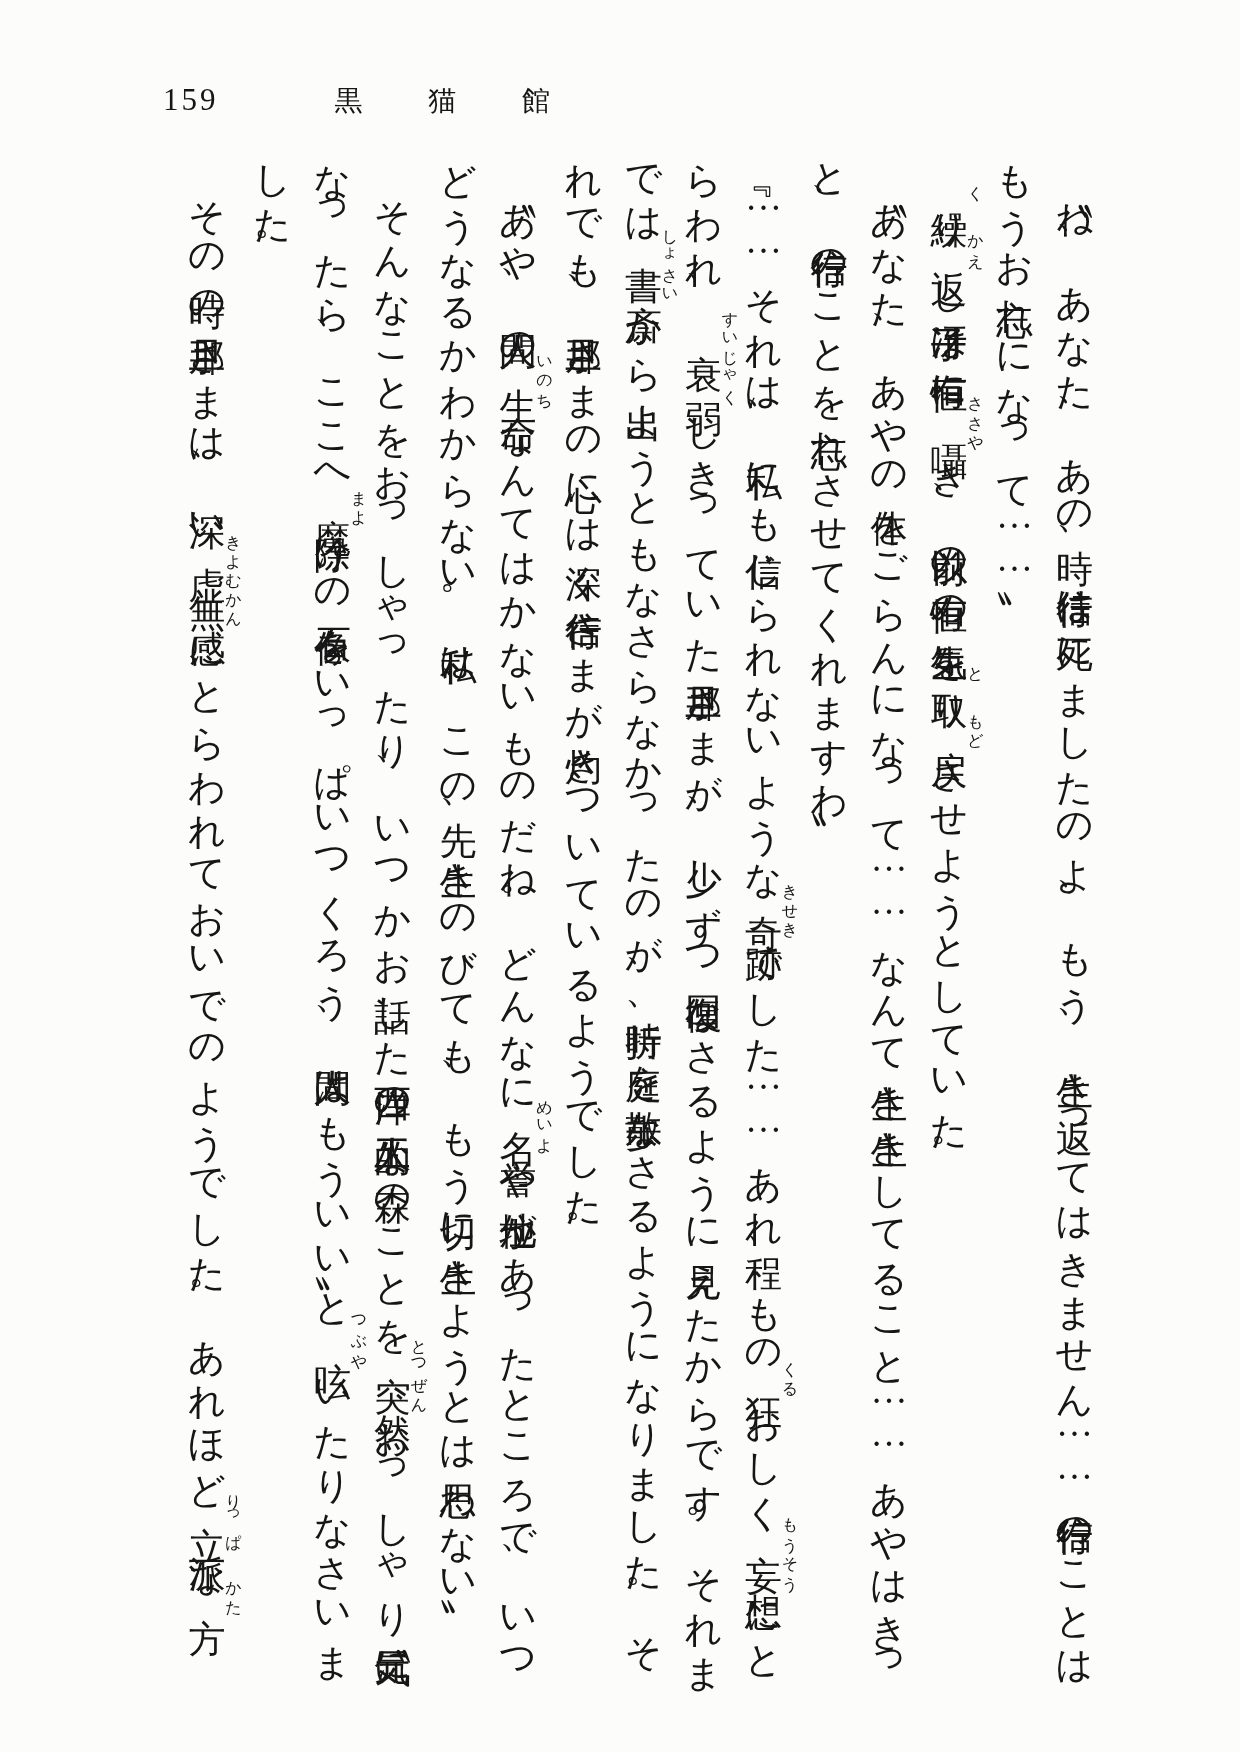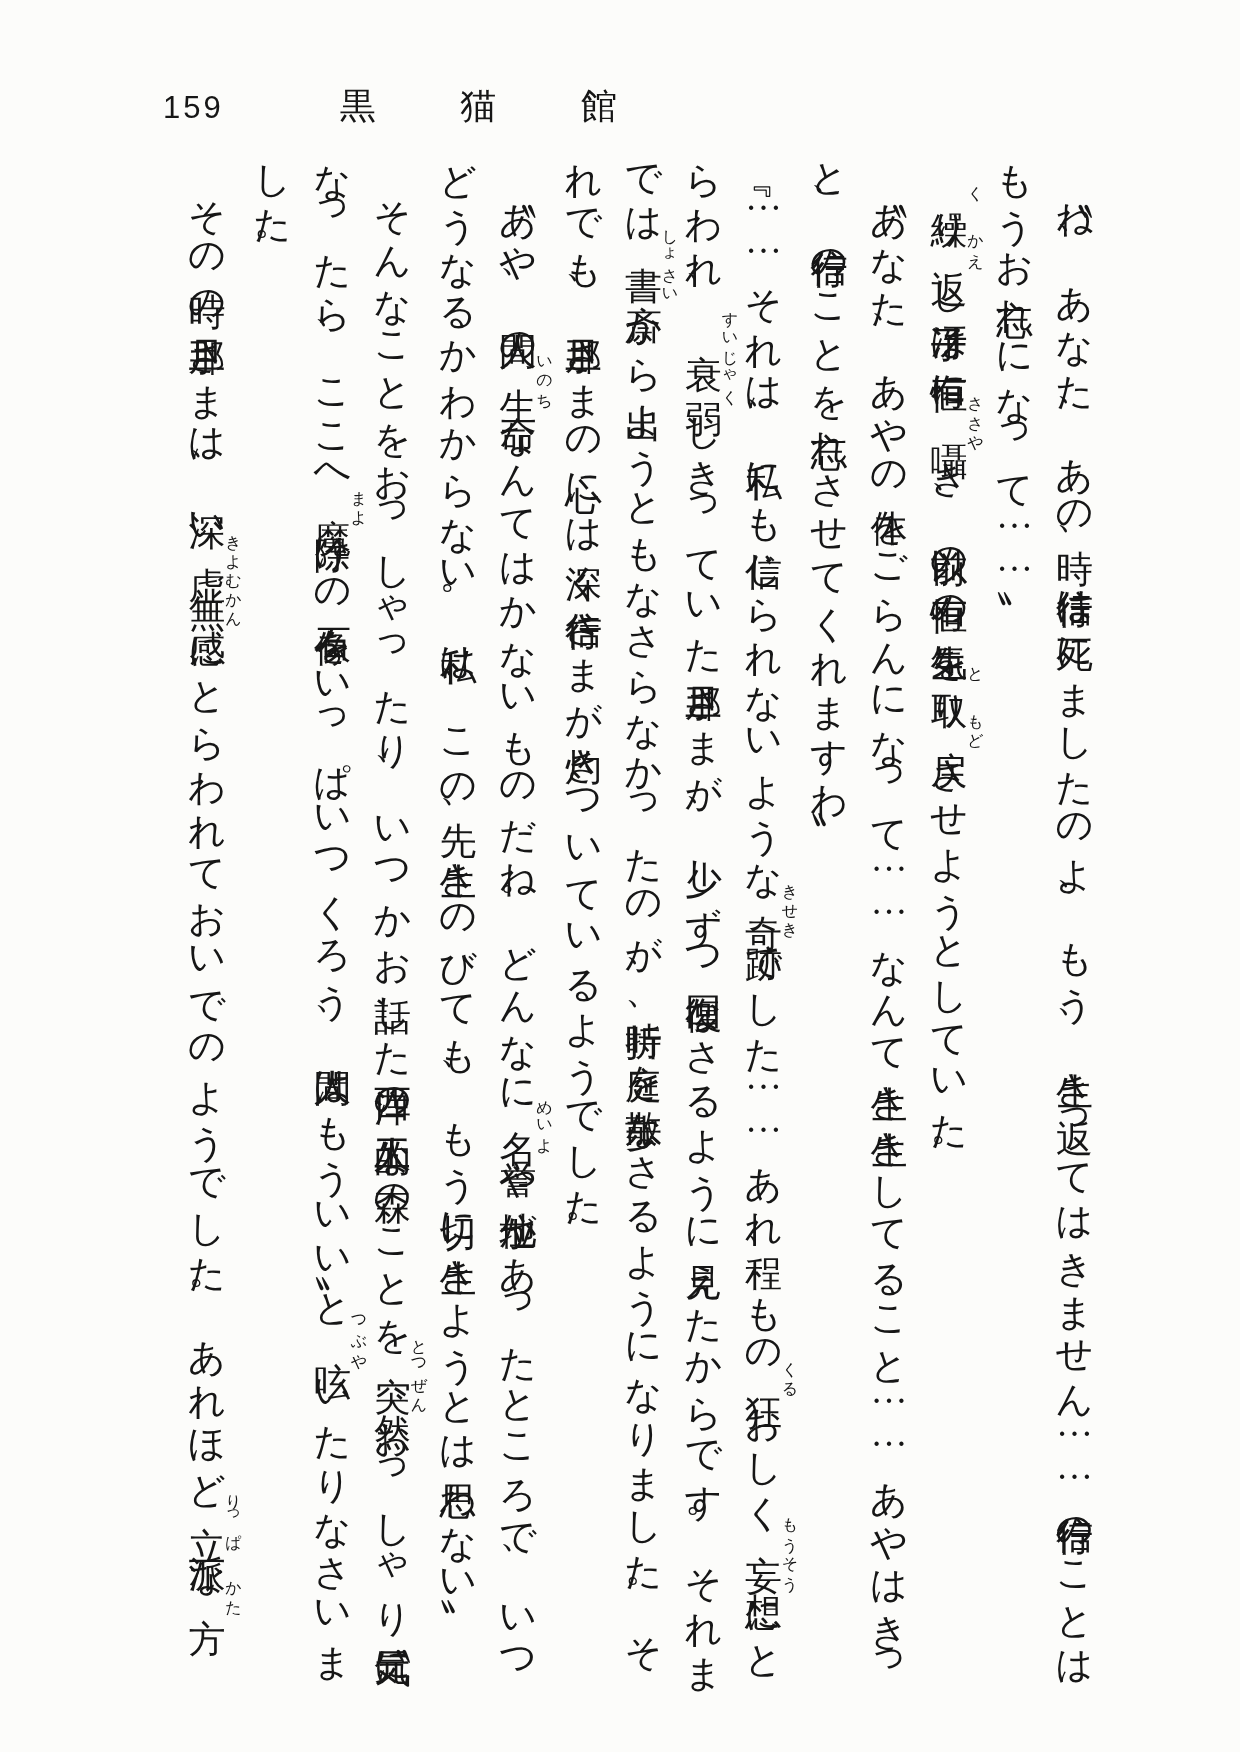--- a/index.html
+++ b/index.html
@@ -17,25 +17,25 @@
   .running-head {
     position: absolute;
     top: 82px;
     left: 163px;
     display: flex;
     align-items: baseline;
   }
   .page-num {
     font-size: 31px;
     letter-spacing: 3px;
-    font-family: Liberation Sans, sans-serif;
+    font-family: Liberation Serif, serif;
   }
   .book-title {
     margin-left: 116px;
-    font-size: 36px;
+    font-size: 28px;
     letter-spacing: 2.35em;
     white-space: nowrap;
   }
 
   
   .text-block {
     position: absolute;
     top: 138px;
     right: 136px;
     height: 1560px;

